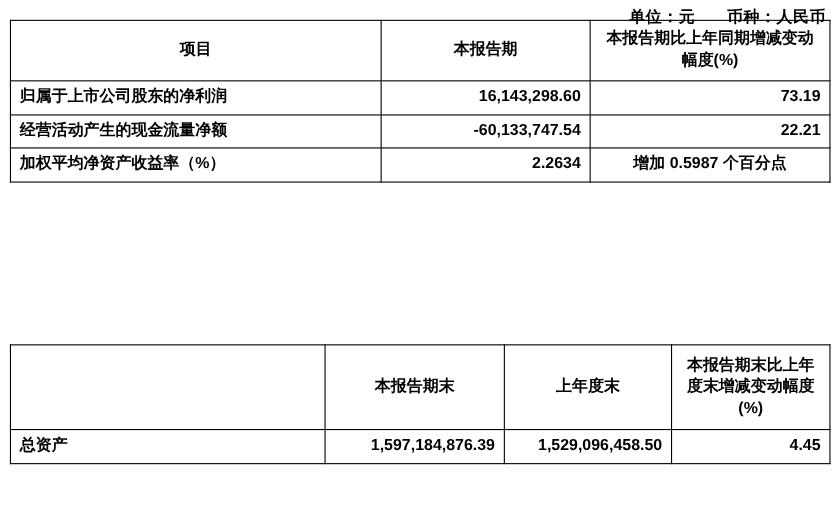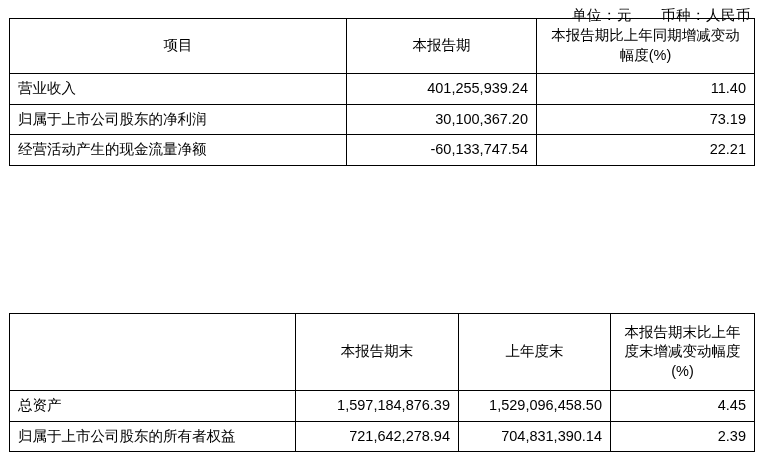--- a/index.html
+++ b/index.html
@@ -13,20 +13,21 @@
     font-family: "Liberation Sans", sans-serif;
     color: #000000;
     position: relative;
     overflow: hidden;
   }
   .page {
     position: relative;
     width: 763px;
     height: 347px;
     box-sizing: border-box;
+    font-weight: bold;
   }
   .unit-line {
     position: absolute;
     top: 6px;
     right: 12px;
     font-size: 14.5px;
     letter-spacing: 0.5px;
     white-space: nowrap;
   }
   .unit-line span { margin-left: 2px; }
@@ -86,33 +87,33 @@
       <col style="width:190px">
       <col style="width:218px">
     </colgroup>
     <tbody>
       <tr>
         <td class="hdr">项目</td>
         <td class="hdr">本报告期</td>
         <td class="hdr">本报告期比上年同期增减变动幅度(%)</td>
       </tr>
       <tr class="row-h">
-        <td class="cell-label">营业收入</td>
-        <td class="cell-num">401,255,939.24</td>
-        <td class="cell-num">11.40</td>
-      </tr>
-      <tr class="row-h">
         <td class="cell-label">归属于上市公司股东的净利润</td>
-        <td class="cell-num">30,100,367.20</td>
+        <td class="cell-num">16,143,298.60</td>
         <td class="cell-num">73.19</td>
       </tr>
       <tr class="row-h">
         <td class="cell-label">经营活动产生的现金流量净额</td>
         <td class="cell-num">-60,133,747.54</td>
         <td class="cell-num">22.21</td>
+      </tr>
+      <tr class="row-h">
+        <td class="cell-label">加权平均净资产收益率（%）</td>
+        <td class="cell-num">2.2634</td>
+        <td class="cell-num" style="text-align:center;">增加 0.5987 个百分点</td>
       </tr>
     </tbody>
   </table>
 
   <table class="fin t2">
     <colgroup>
       <col style="width:286px">
       <col style="width:163px">
       <col style="width:152px">
       <col style="width:144px">
@@ -123,22 +124,16 @@
         <td class="hdr" style="height:66px;">本报告期末</td>
         <td class="hdr">上年度末</td>
         <td class="hdr">本报告期末比上年度末增减变动幅度(%)</td>
       </tr>
       <tr class="row-h">
         <td class="cell-label">总资产</td>
         <td class="cell-num">1,597,184,876.39</td>
         <td class="cell-num">1,529,096,458.50</td>
         <td class="cell-num">4.45</td>
       </tr>
-      <tr class="row-h">
-        <td class="cell-label">归属于上市公司股东的所有者权益</td>
-        <td class="cell-num">721,642,278.94</td>
-        <td class="cell-num">704,831,390.14</td>
-        <td class="cell-num">2.39</td>
-      </tr>
     </tbody>
   </table>
 
 </div>
 
 </body></html>

